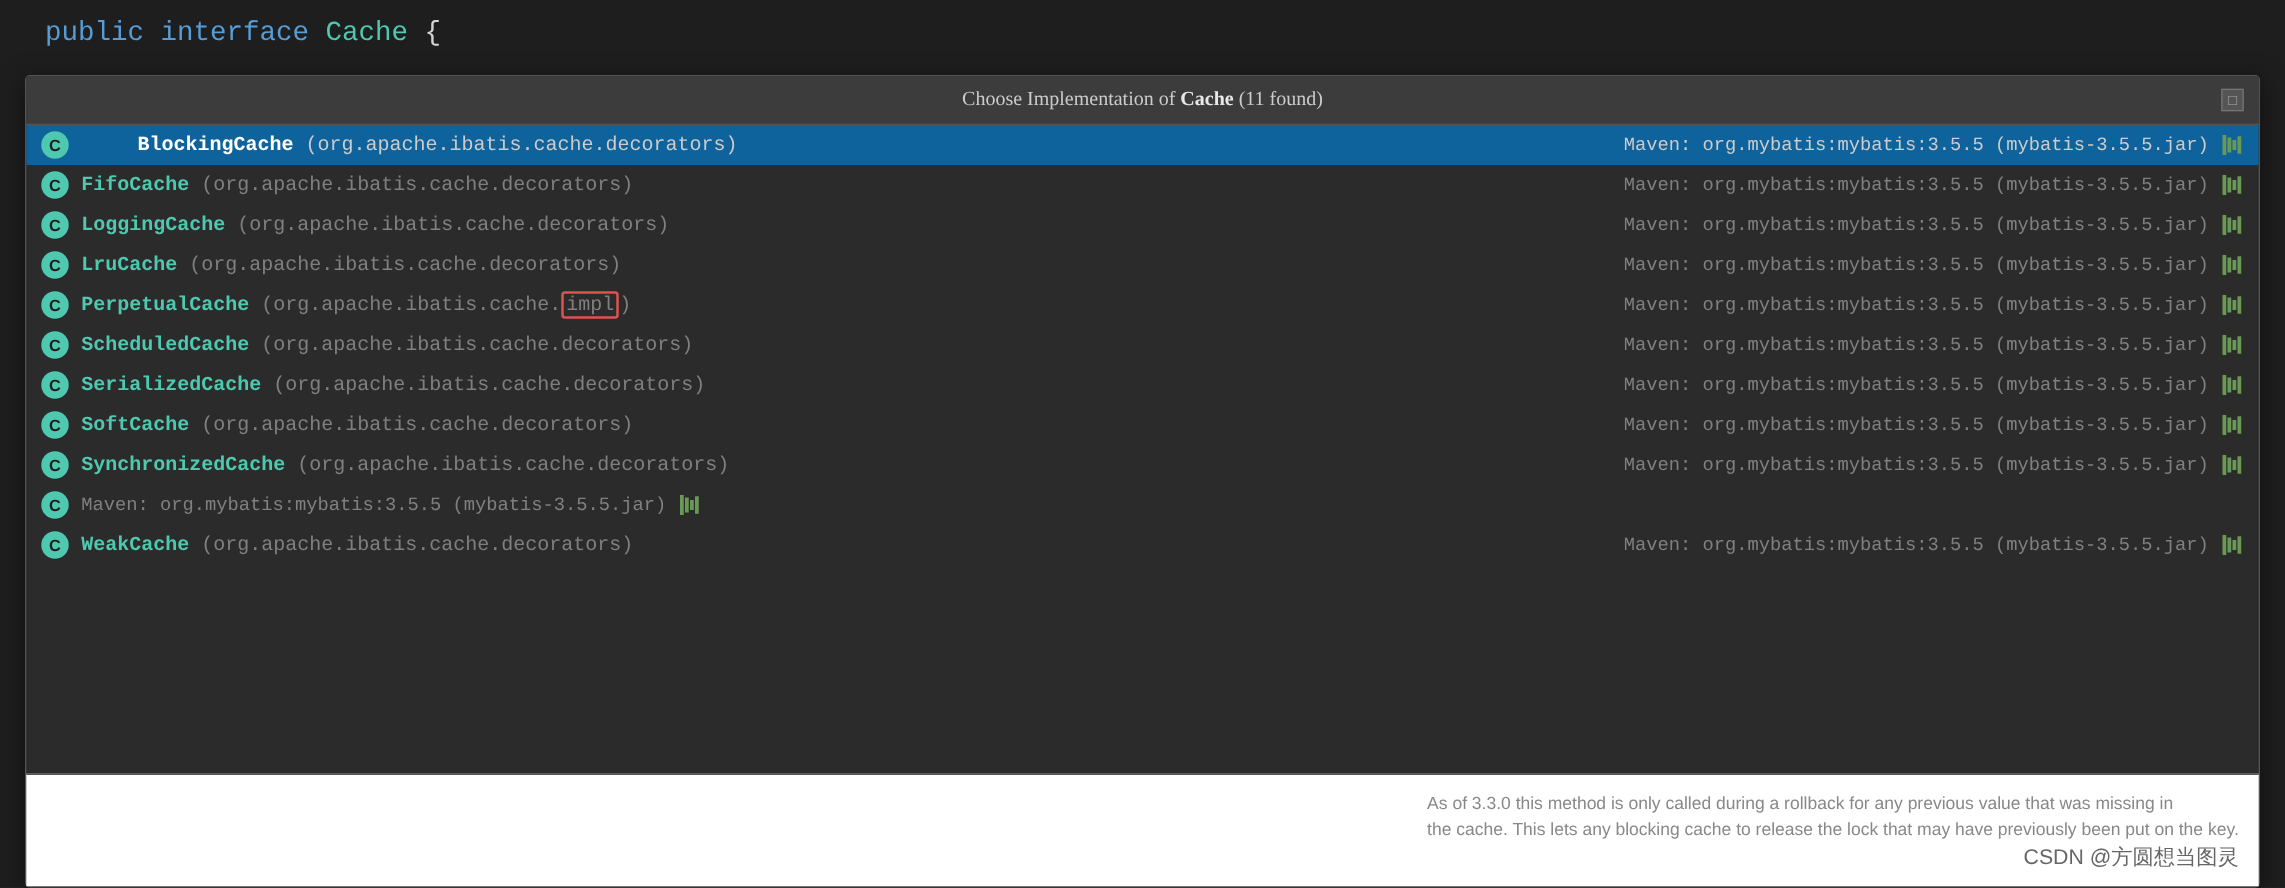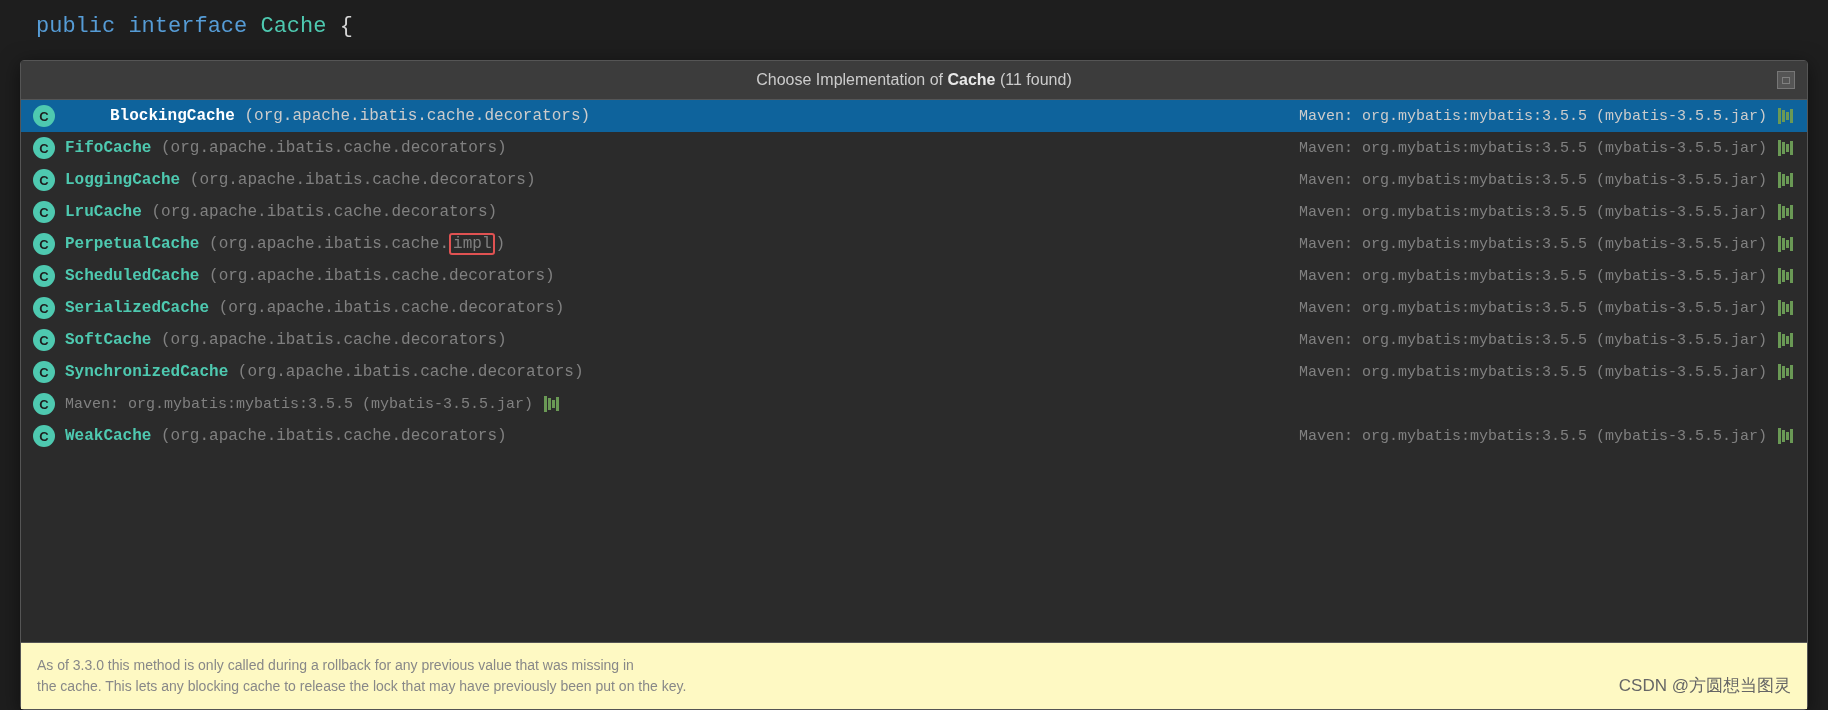--- a/index.html
+++ b/index.html
@@ -40,21 +40,21 @@
       display: flex;
       flex-direction: column;
       flex: 1;
       box-shadow: 0 4px 20px rgba(0,0,0,0.5);
     }
 
     .popup-header {
       background: #3c3c3c;
       padding: 10px 16px;
       text-align: center;
-      font-family: Liberation Sans, sans-serif;
+      font-family: Liberation Serif, serif;
       font-size: 16px;
       color: #cccccc;
       border-bottom: 1px solid #555;
       display: flex;
       align-items: flex-end;
       justify-content: center;
       position: relative;
     }
     .popup-header-title { }
     .popup-header-title .bold { font-weight: bold; color: #e8e8e8; }
@@ -149,29 +149,30 @@
 
     
     .highlight-box {
       border: 2px solid #e05252;
       border-radius: 3px;
       padding: 0 2px;
       color: inherit;
     }
 
     .popup-footer {
-      background: #fef9c3;
+      background: #ffffff;
       border-top: 1px solid #555;
       padding: 12px 16px;
       font-family: Arial, sans-serif;
       font-size: 14px;
       color: #888;
       display: flex;
       justify-content: space-between;
       align-items: flex-end;
+      flex-direction: column;
     }
     .footer-text {
       max-width: 1500px;
       line-height: 1.5;
     }
     .footer-watermark {
       color: #666;
       font-size: 17px;
       white-space: nowrap;
       margin-left: 20px;

